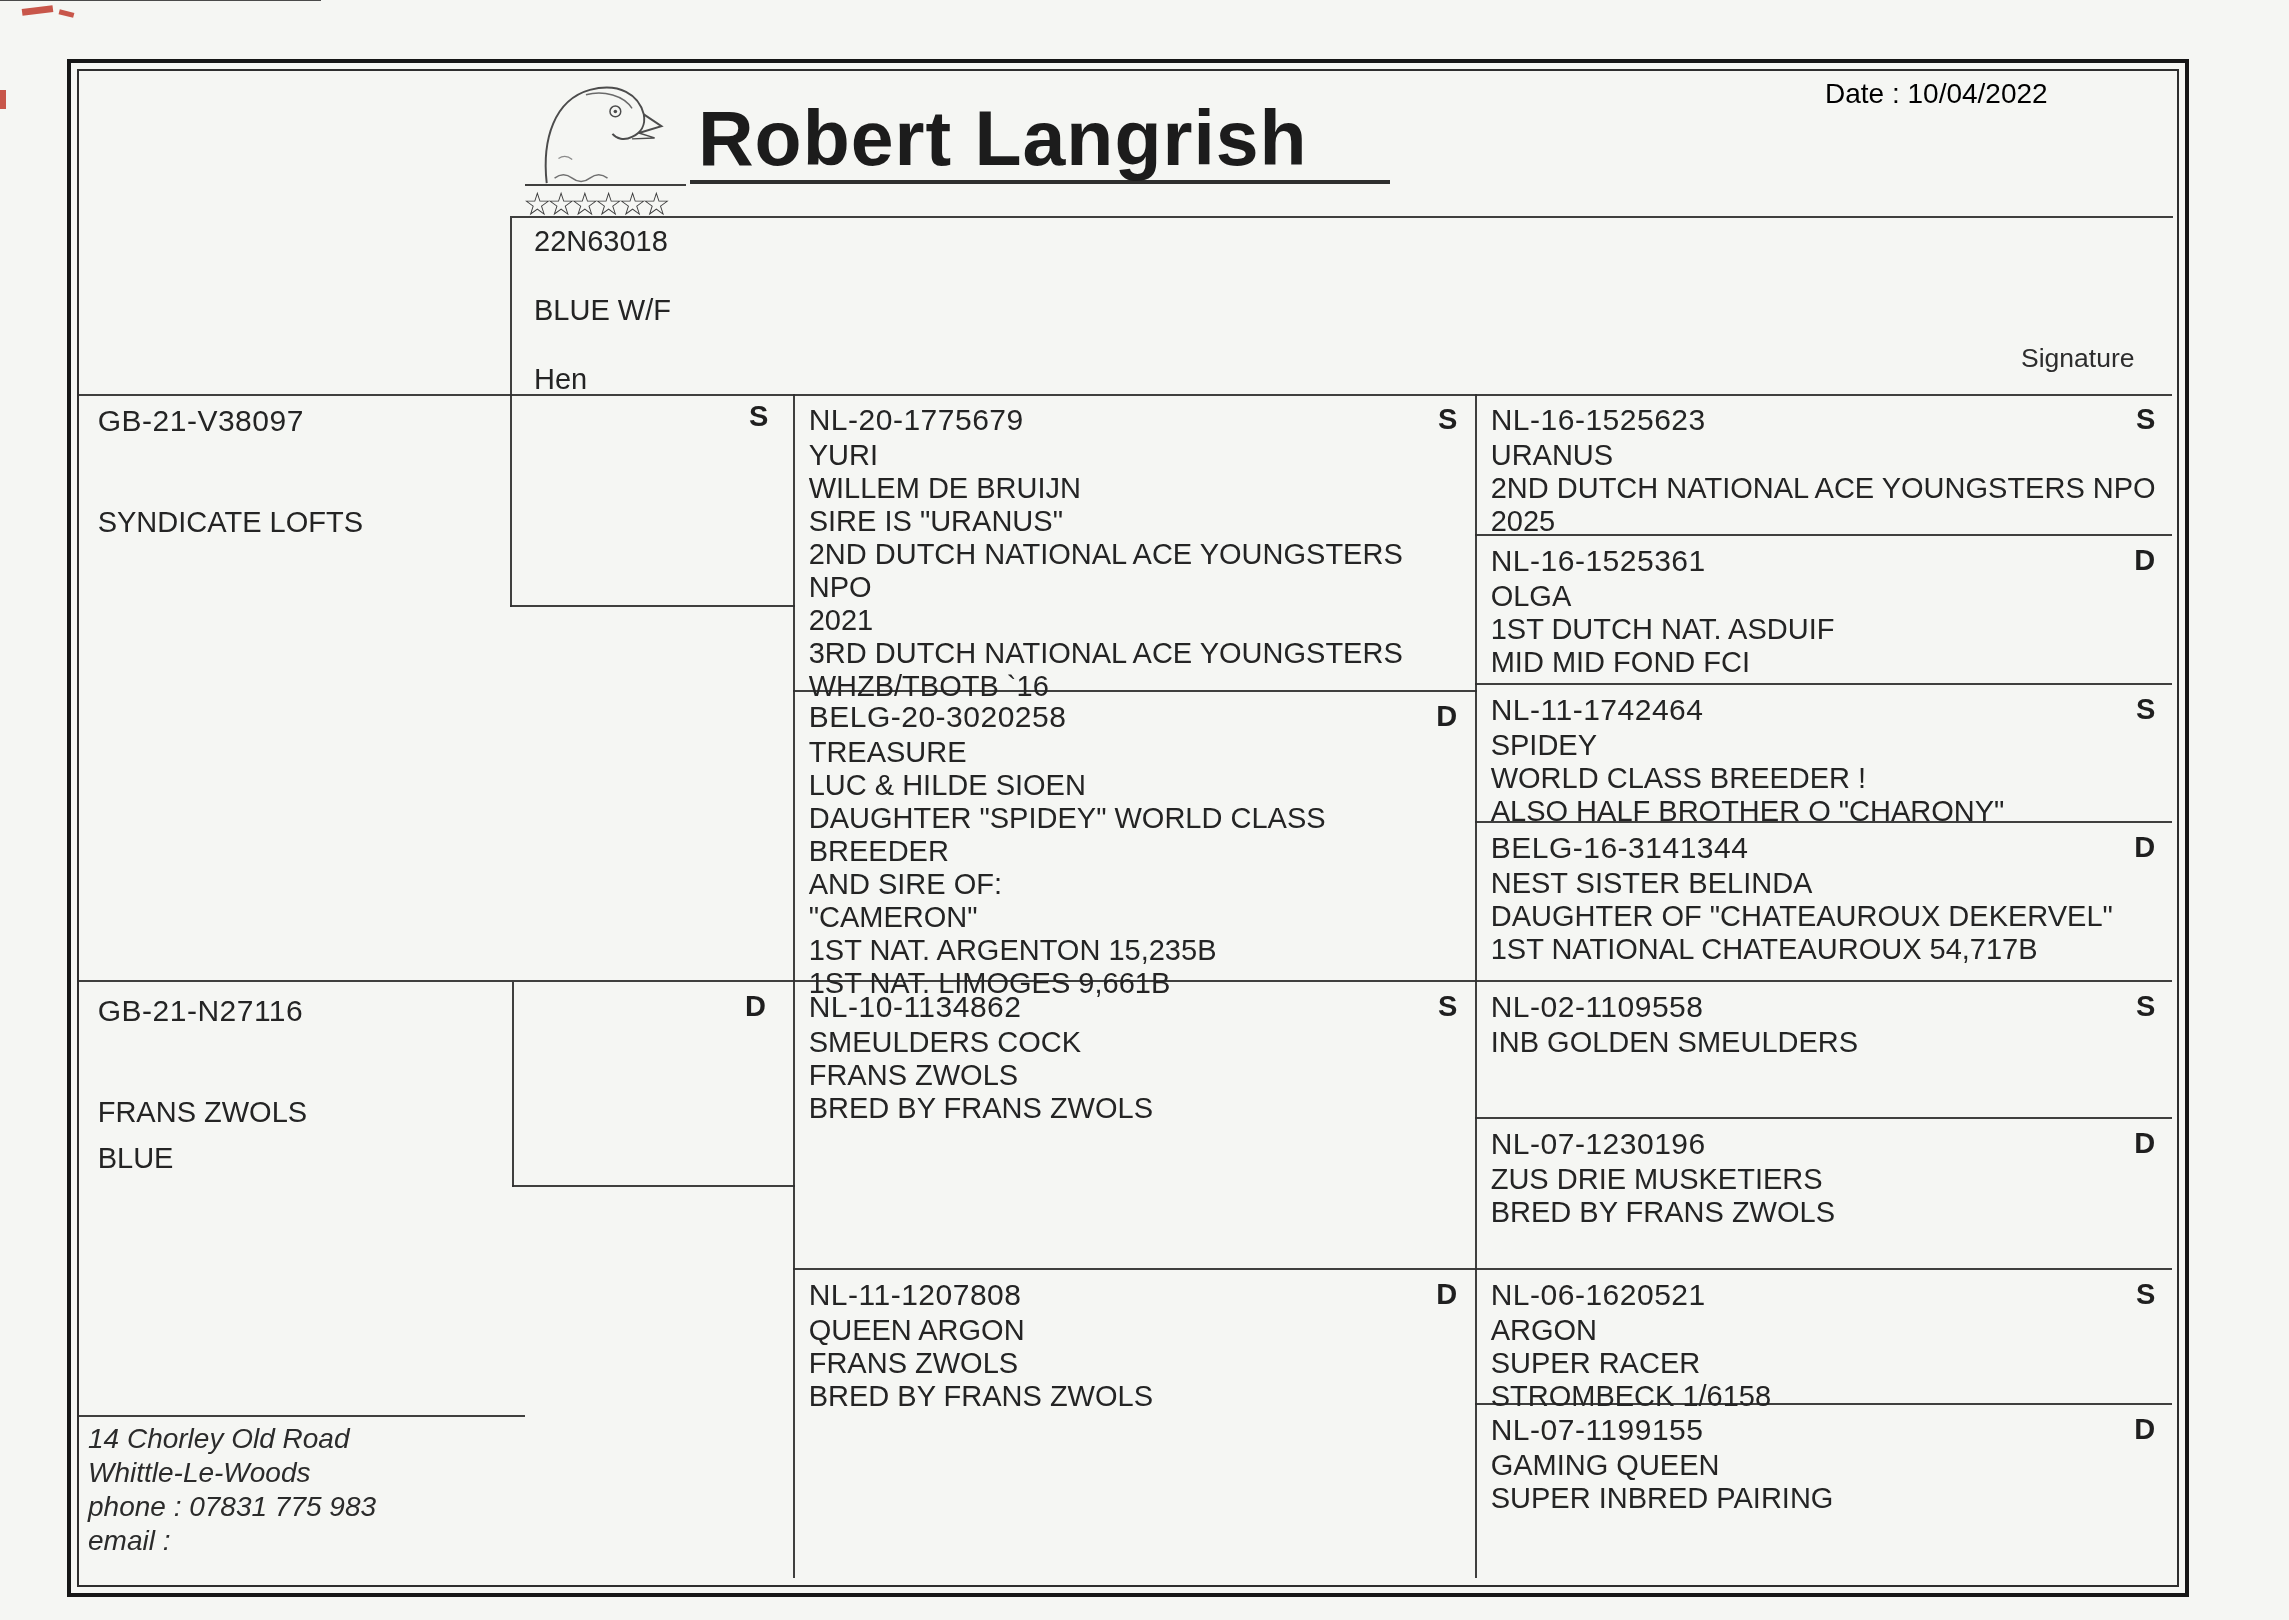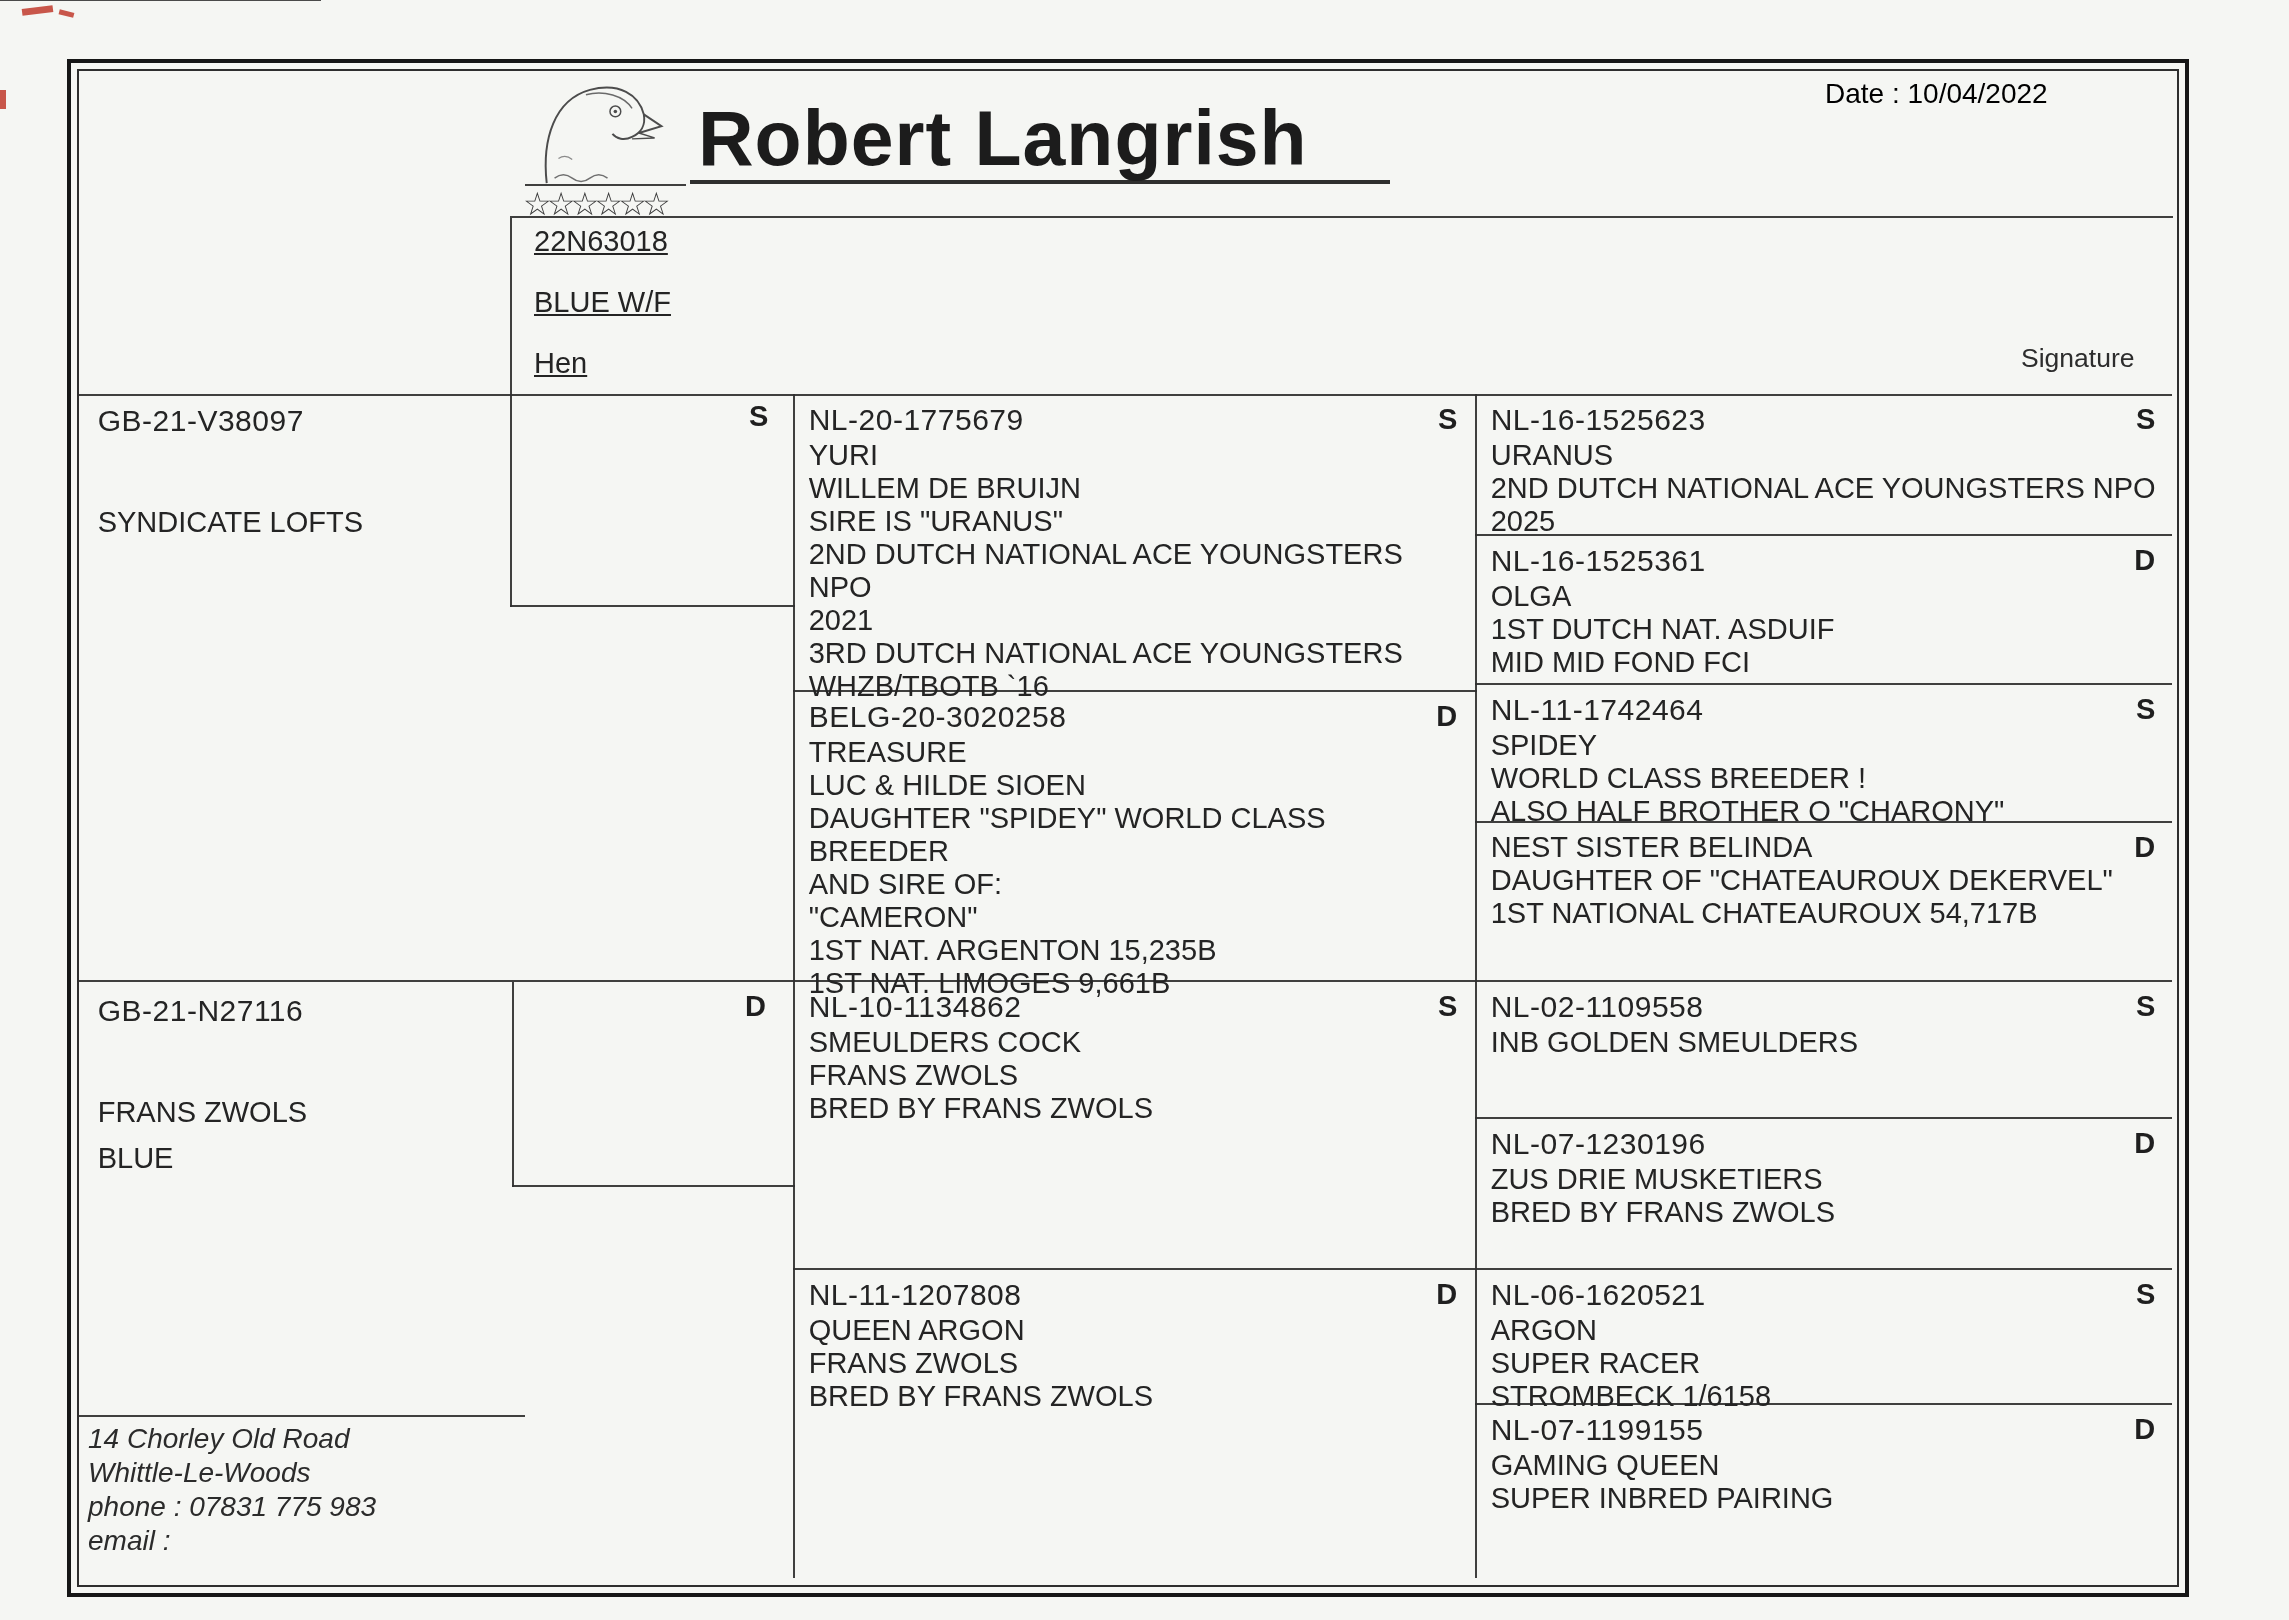--- a/index.html
+++ b/index.html
@@ -21,22 +21,22 @@
   .date{position:absolute; left:1825px; top:78px; width:245px; font-size:28px; color:#000000;}
   .logo{position:absolute; left:529px; top:82px; width:159px; height:102px;}
   .logo-underline{left:525px; top:184px; width:161px; height:2px;}
   .stars{position:absolute; left:523px; top:185px; width:186px; font-size:32px;
     letter-spacing:-4.9px; color:#3a3a3a;}
   .title{position:absolute; left:698px; top:94px; width:698px; font-size:77px;
     font-weight:bold; letter-spacing:1px; color:#1c1c1c; white-space:nowrap;}
   .title-underline{left:690px; top:180px; width:700px; height:3.9px; background:#1d1d1d;}
   .band-line{left:510px; top:216px; width:1663px;}
   
-  .bird-info{position:absolute; left:534px; top:225px; display:flex; flex-direction:column; gap:28px;
-    font-size:29px; line-height:33px;text-decoration:underline;}
+  .bird-info{position:absolute; left:534px; top:225px; display:flex; flex-direction:column; gap:36px;
+    font-size:29px; line-height:33px;}
   .signature{position:absolute; left:2021px; top:343px; font-size:26.5px; color:#2d2d2d;}
   .signature-line{left:1851px; top:383px; width:321px; height:1px; background:#4a4a4a;}
   
   .v-c1{left:510px; top:218px; height:389px;}
   .v-c1b{left:512px; top:982px; height:205px;}
   .v-c3{left:793px; top:394px; height:1184px;}
   .v-c4{left:1475px; top:394px; height:1184px;}
   .h-gridtop{left:78px; top:394px; width:2094px;}
   .h-mid{left:78px; top:980px; width:2094px;}
   .h-sire-br{left:510px; top:605px; width:285px;}
@@ -207,20 +207,21 @@
   </div>
   <div class="cell c4 c4-2">
     <div class="marker">S</div>
     <div class="ring">NL-11-1742464</div>
     <div class="lines">SPIDEY
 WORLD CLASS BREEDER !
 ALSO HALF BROTHER O "CHARONY"</div>
   </div>
   <div class="cell c4 c4-3">
     <div class="marker">D</div>
+    <div class="ring">BELG-16-3141344</div>
     <div class="lines">NEST SISTER BELINDA
 DAUGHTER OF "CHATEAUROUX DEKERVEL"
 1ST NATIONAL CHATEAUROUX 54,717B</div>
   </div>
   <div class="cell c4 c4-4">
     <div class="marker">S</div>
     <div class="ring">NL-02-1109558</div>
     <div class="lines">INB GOLDEN SMEULDERS</div>
   </div>
   <div class="cell c4 c4-5">

